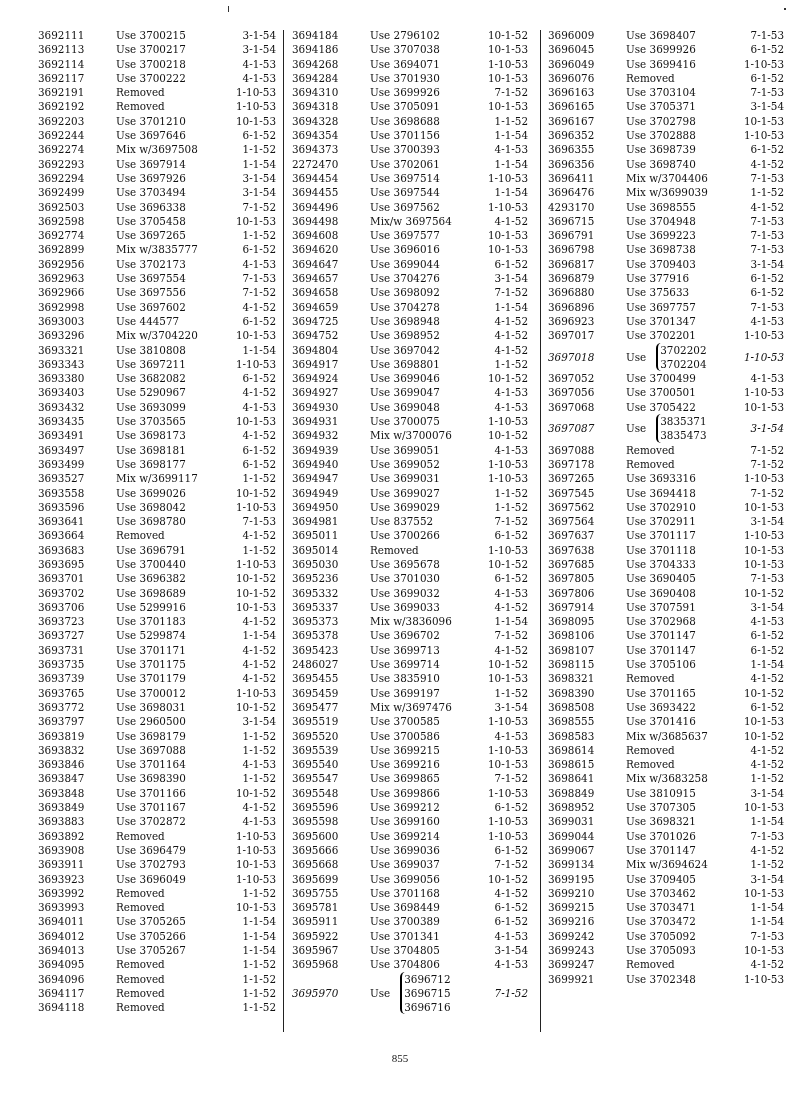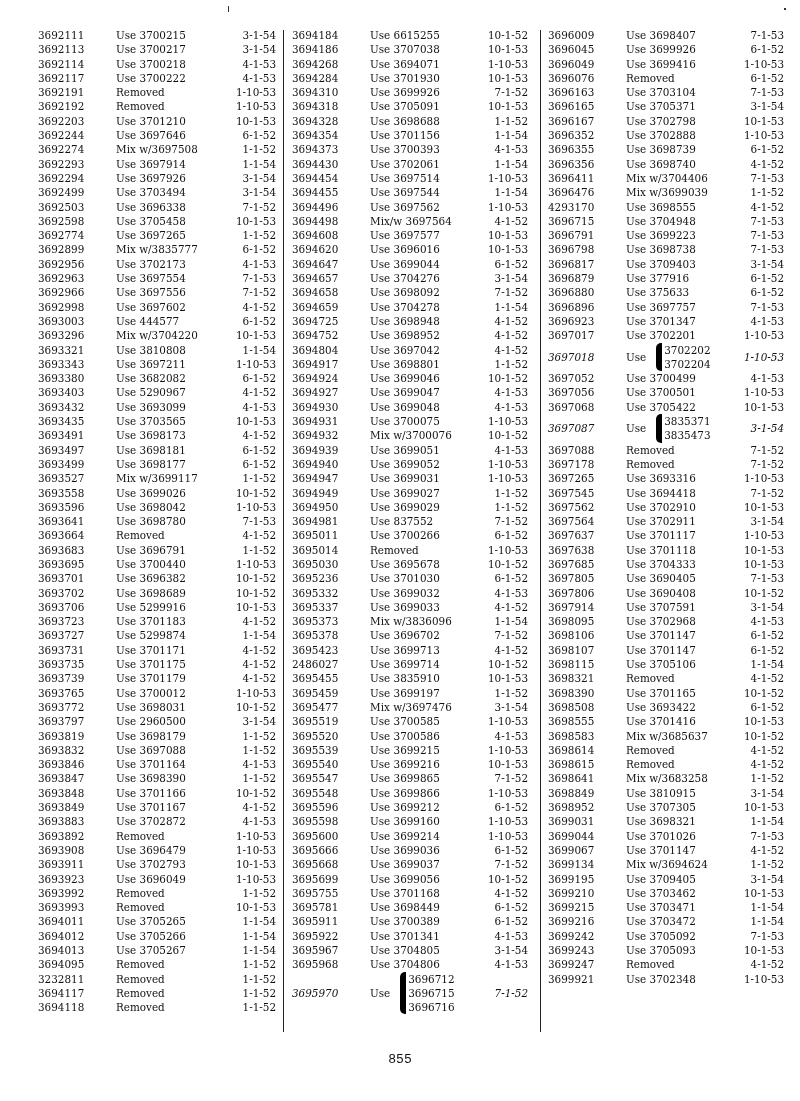--- a/index.html
+++ b/index.html
@@ -16,30 +16,30 @@
   .col1 { left: 38px; width: 238px; }
   .col2 { left: 292px; width: 236px; }
   .col3 { left: 548px; width: 236px; }
   .row { display: flex; align-items: flex-start; white-space: nowrap; }
   .num { width: 78px; flex: none; }
   .act { width: 106px; flex: none; }
   .date { flex: 1; text-align: right; }
   .bracket-row .act { display: flex; align-items: center; }
   .bracket-row .verb { margin-right: 10px; }
   .bracket-list {
-    border-left: 6px solid #000000; border-radius: 5px 0 0 5px; padding-left: 2px;
+    border-left: 2px solid #000000; border-radius: 5px 0 0 5px; padding-left: 2px;
   }
   .bracket-row .num, .bracket-row .date { align-self: center; font-style: italic; }
   .divider { position: absolute; width: 1px; background: #222; }
   .div1 { left: 283px; top: 30px; height: 1002px; }
   .div2 { left: 540px; top: 30px; height: 1002px; }
   .tick { position: absolute; background: #333; width: 1px; height: 6px; }
   .page-number {
     position: absolute; left: 0; width: 800px; top: 1052px; text-align: center;
-    font-size: 13px; font-family: Liberation Mono, monospace;
+    font-size: 11px; font-family: Liberation Serif, serif;
   }
 </style>
 </head>
 <body>
 
 <div class="page">
   <div class="divider div1"></div>
   <div class="divider div2"></div>
   <div class="tick" style="left:228px;top:6px;"></div>
   <div class="tick" style="left:784px;top:8px;width:2px;height:2px;"></div>
@@ -369,39 +369,39 @@
         <span class="num">3694013</span>
         <span class="act">Use 3705267</span>
         <span class="date">1-1-54</span>
       </div>
       <div class="row">
         <span class="num">3694095</span>
         <span class="act">Removed</span>
         <span class="date">1-1-52</span>
       </div>
       <div class="row">
-        <span class="num">3232811</span>
+        <span class="num">3694096</span>
         <span class="act">Removed</span>
         <span class="date">1-1-52</span>
       </div>
       <div class="row">
         <span class="num">3694117</span>
         <span class="act">Removed</span>
         <span class="date">1-1-52</span>
       </div>
       <div class="row">
         <span class="num">3694118</span>
         <span class="act">Removed</span>
         <span class="date">1-1-52</span>
       </div>
     </div>
   <div class="col col2" id="col-1">
       <div class="row">
         <span class="num">3694184</span>
-        <span class="act">Use 6615255</span>
+        <span class="act">Use 2796102</span>
         <span class="date">10-1-52</span>
       </div>
       <div class="row">
         <span class="num">3694186</span>
         <span class="act">Use 3707038</span>
         <span class="date">10-1-53</span>
       </div>
       <div class="row">
         <span class="num">3694268</span>
         <span class="act">Use 3694071</span>
@@ -431,21 +431,21 @@
         <span class="num">3694354</span>
         <span class="act">Use 3701156</span>
         <span class="date">1-1-54</span>
       </div>
       <div class="row">
         <span class="num">3694373</span>
         <span class="act">Use 3700393</span>
         <span class="date">4-1-53</span>
       </div>
       <div class="row">
-        <span class="num">3694430</span>
+        <span class="num">2272470</span>
         <span class="act">Use 3702061</span>
         <span class="date">1-1-54</span>
       </div>
       <div class="row">
         <span class="num">3694454</span>
         <span class="act">Use 3697514</span>
         <span class="date">1-10-53</span>
       </div>
       <div class="row">
         <span class="num">3694455</span>

